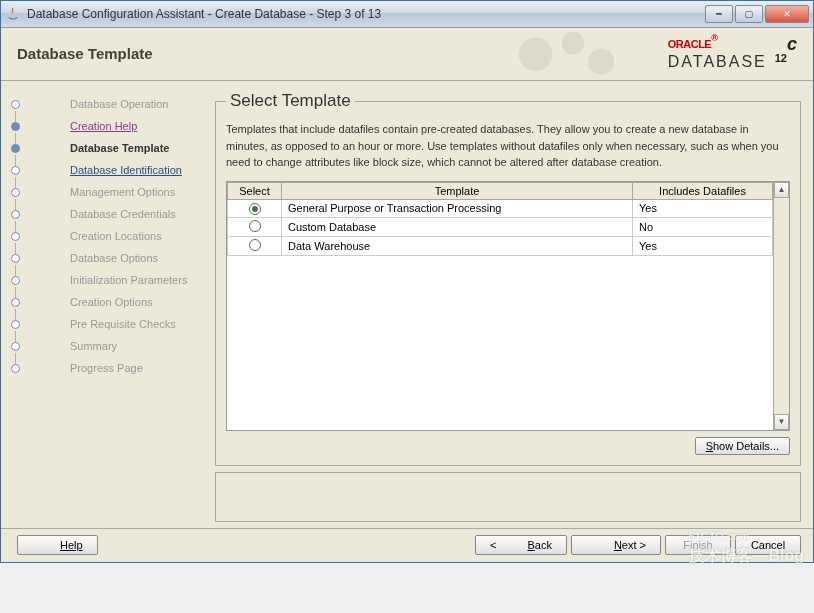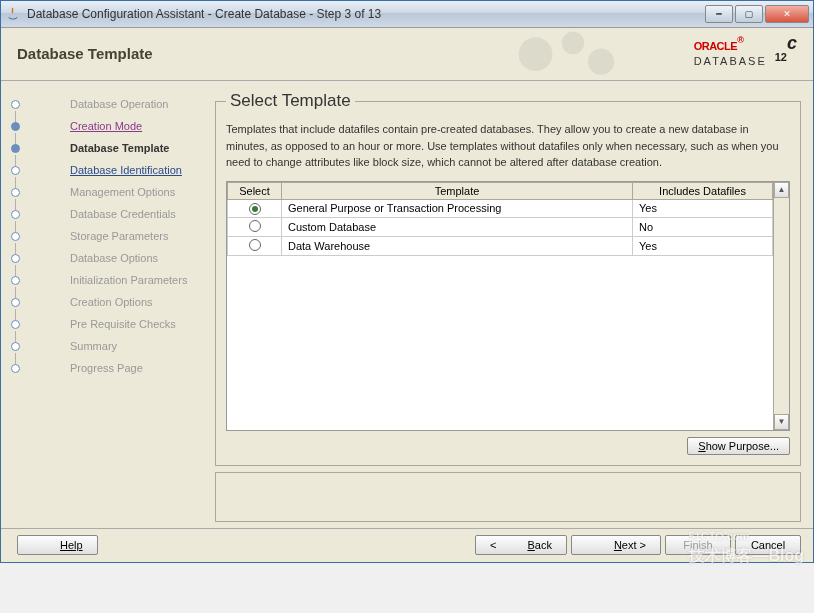--- a/index.html
+++ b/index.html
@@ -11,21 +11,21 @@
 .winbtns { display: flex; gap: 2px; }
 .winbtn { width: 28px; height: 18px; border-radius: 2px; display: flex; align-items: center; justify-content: center; font-size: 9px; color: #333; border: 1px solid #888; }
 .winbtn.min { background: linear-gradient(#eef3f8, #c0cedd); }
 .winbtn.max { background: linear-gradient(#eef3f8, #c0cedd); }
 .winbtn.close { background: linear-gradient(#f3b0a3, #d65641); color: #fff; width: 44px; }
 .header { height: 56px; background: #ece9d8; display: flex; align-items: center; padding: 0 16px; border-bottom: 1px solid #aaa; position: relative; }
 .header h1 { color: #454431; font-size: 15px; font-weight: bold; }
 .header .brand { position: absolute; right: 16px; top: 4px; display: flex; align-items: center; gap: 8px; }
 .oracle-logo { font-family: Arial; font-weight: bold; font-size: 18px; color: #c00; letter-spacing: -0.5px; }
 .oracle-logo .reg { font-size: 9px; vertical-align: super; }
-.oracle-sub { font-size: 11px; color: #333; letter-spacing: 2px; display: block; text-align: right; }
+.oracle-sub { font-size: 16px; color: #333; letter-spacing: 2px; display: block; text-align: right; }
 .version { font-family: Arial; font-weight: bold; font-size: 32px; color: #222; }
 .version .c { font-size: 18px; font-style: italic; vertical-align: super; }
 .gears { position: absolute; right: 160px; top: 0; bottom: 0; width: 160px; opacity: 0.15; }
 .gears svg { width: 100%; height: 100%; }
 .content { flex: 1; display: flex; background: #ece9d8; }
 .sidebar { width: 210px; padding: 12px 0 12px 4px; }
 .step { display: flex; align-items: center; padding: 5px 6px; color: #999; position: relative; font-size: 11px; gap: 40px; }
 .step .dot { width: 9px; height: 9px; border-radius: 50%; border: 1px solid #6a8fbf; background: #fff; margin-right: 10px; flex-shrink: 0; }
 .step.done .dot { background: #6a8fbf; }
 .step.active .dot { background: #6a8fbf; }
@@ -101,21 +101,21 @@
 
   <div class="content">
     <div class="sidebar">
       <div class="step">
           <span class="dot"></span>
           <span>Database Operation</span>
           <span class="line"></span>
         </div>
       <div class="step done link">
           <span class="dot"></span>
-          <span>Creation Mode</span>
+          <span>Creation Help</span>
           <span class="line"></span>
         </div>
       <div class="step active">
           <span class="dot"></span>
           <span>Database Template</span>
           <span class="line"></span>
         </div>
       <div class="step link">
           <span class="dot"></span>
           <span>Database Identification</span>
@@ -126,21 +126,21 @@
           <span>Management Options</span>
           <span class="line"></span>
         </div>
       <div class="step">
           <span class="dot"></span>
           <span>Database Credentials</span>
           <span class="line"></span>
         </div>
       <div class="step">
           <span class="dot"></span>
-          <span>Storage Parameters</span>
+          <span>Creation Locations</span>
           <span class="line"></span>
         </div>
       <div class="step">
           <span class="dot"></span>
           <span>Database Options</span>
           <span class="line"></span>
         </div>
       <div class="step">
           <span class="dot"></span>
           <span>Initialization Parameters</span>
@@ -200,21 +200,21 @@
             </tbody>
           </table>
           </div>
           <div class="vscroll">
             <div class="arrow">▲</div>
             <div class="track"></div>
             <div class="arrow">▼</div>
           </div>
         </div>
         <div class="show-details">
-          <button><u>S</u><span title="Show Details...">how Purpose...</span></button>
+          <button><u>S</u><span title="Show Details...">how Details...</span></button>
         </div>
       </fieldset>
       <div class="msg-area"></div>
     </div>
   </div>
 
   <div class="footer">
     <div class="left">
       <button class="btn"><u>Help</u></button>
     </div>

